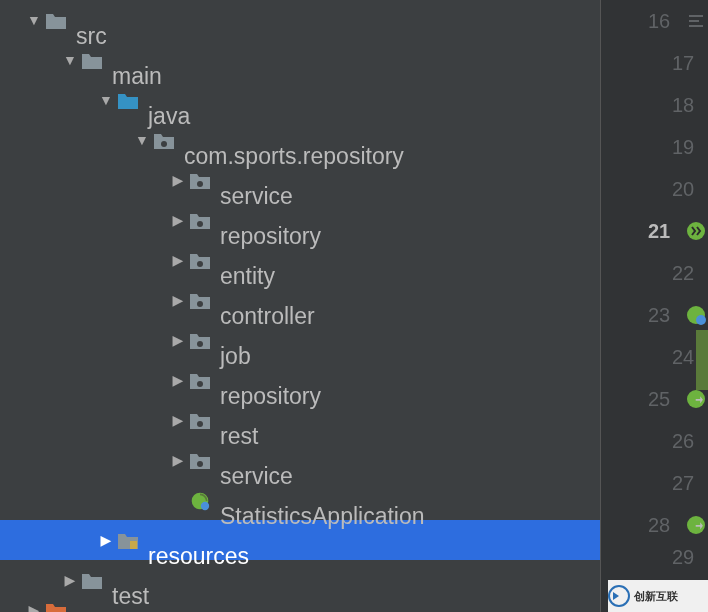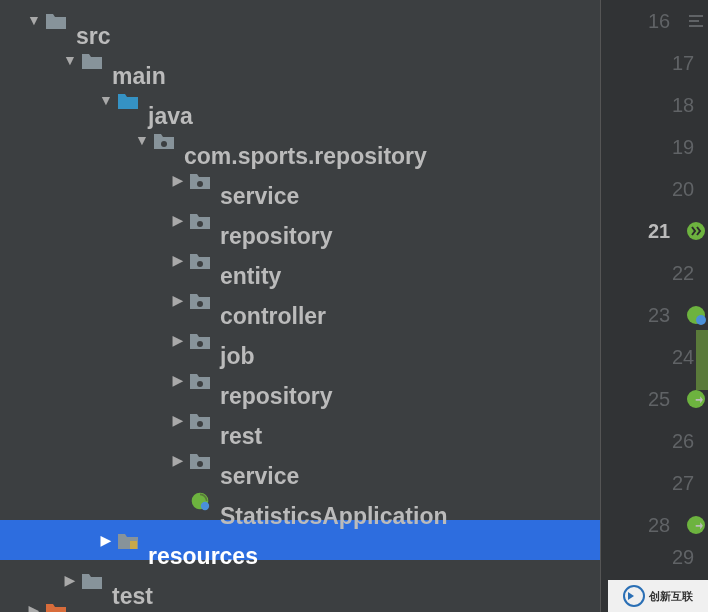--- a/index.html
+++ b/index.html
@@ -48,21 +48,21 @@
 }
 .arrow.empty { visibility: hidden; }
 .folder-icon {
   width: 24px;
   height: 20px;
   display: inline-block;
   margin-right: 8px;
   position: relative;
 }
 .folder-icon svg { width: 24px; height: 20px; }
-.label { font-weight: 700; margin-top: 33px; }
+.label { font-weight: 400; margin-top: 33px; }
 .gutter-line {
   display: flex;
   align-items: center;
   height: 42px;
   color: #606366;
   font-size: 20px;
   padding-left: 12px;
   justify-content: flex-end;
 }
 .gutter-num { width: 36px; }
@@ -79,21 +79,21 @@
   position: absolute;
   right: 0;
   bottom: 0;
   width: 100px;
   height: 32px;
   background: #f0f0f0;
   color: #333;
   font-size: 11px;
   display: flex;
   align-items: center;
-  justify-content: center;
+  justify-content: flex-start;
   font-weight: bold;
 }
 </style>
 </head>
 <body>
 
 <div class="tree-panel">
 
   <div class="tree-row">
     <span class="indent" style="width:24px"></span>

